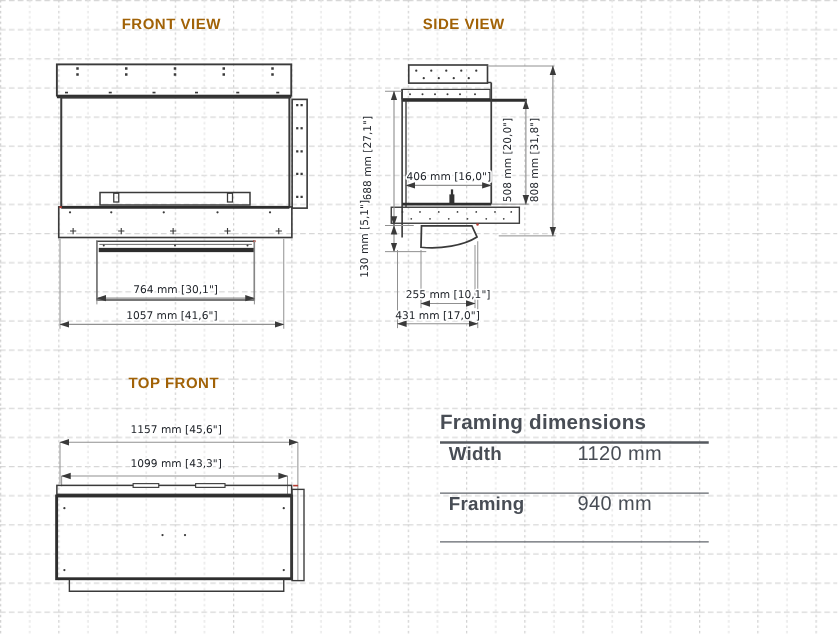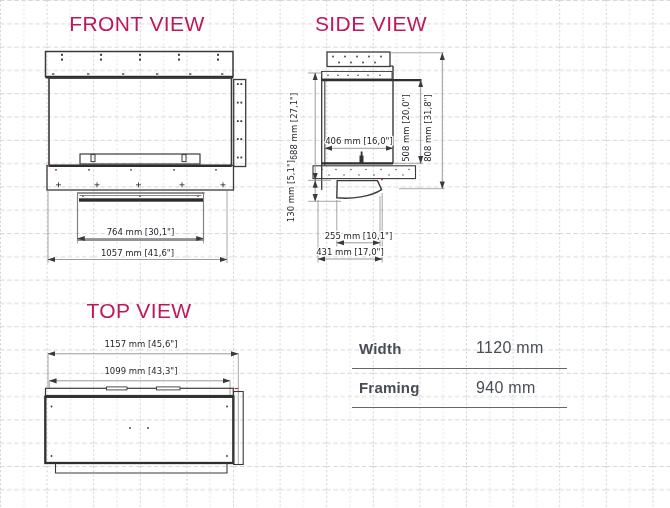--- a/index.html
+++ b/index.html
@@ -4,38 +4,37 @@
 <style>
   html,body{margin:0;padding:0;}
   body{
     width:670px;height:508px;position:relative;overflow:hidden;
     background:#ffffff;
     font-family:"Liberation Sans",sans-serif;
   }
   svg{position:absolute;left:0;top:0;}
   .view-title{
     position:absolute;transform:translateX(-50%);
-    font-weight:normal;font-size:21px;letter-spacing:.4px;color:#be185d;
+    font-weight:bold;font-size:12px;letter-spacing:.4px;color:#a16207;
     white-space:nowrap;
   }
   .dim{
     font-family:"DejaVu Sans",sans-serif;font-size:8.5px;fill:#21252b;
     paint-order:stroke;stroke:#ffffff;stroke-width:2.6px;stroke-linejoin:round;
   }
   .framing-table{
     position:absolute;left:352px;top:329px;width:215px;color:#484d55;
   }
   .ft-title{
     font-weight:bold;font-size:16.5px;letter-spacing:.2px;
     padding-bottom:5px;border-bottom:2px solid #55595f;
   }
   .ft-row{
-    display:flex;align-items:center;height:38.5px;
+    display:flex;align-items:flex-start;height:38.5px;
     border-bottom:1.2px solid #63676d;
-    gap:14px;
   }
   .ft-label{flex:0 0 103px;padding-left:7px;font-weight:bold;font-size:15px;letter-spacing:.2px;}
   .ft-value{font-size:16px;letter-spacing:.3px;}
 </style>
 </head>
 <body>
 
 <svg width="670" height="508">
   <defs>
     <pattern id="grid" width="46.6" height="46.6" patternUnits="userSpaceOnUse">
@@ -248,23 +247,24 @@
 
     <path d="M55.5,463.5 L55.5,473 L227,473 L227,463.5" stroke-width="1.1"></path>
 
     <rect x="233.6" y="391.5" width="9.6" height="73" stroke-width="1.1"></rect>
     <line x1="234.5" y1="388.5" x2="238.5" y2="388.5" stroke="#b43c32" stroke-width="1.3"></line>
   </g>
 </svg>
 
 <div class="view-title" style="left:137px;top:12px">FRONT VIEW</div>
 <div class="view-title" style="left:371px;top:12px">SIDE VIEW</div>
-<div class="view-title" style="left:139px;top:299px">TOP VIEW</div>
+<div class="view-title" style="left:139px;top:299px">TOP FRONT</div>
 
 <div class="framing-table">
+  <div class="ft-title">Framing dimensions</div>
   <div class="ft-row">
     <span class="ft-label">Width</span>
     <span class="ft-value">1120 mm</span>
   </div>
   <div class="ft-row">
     <span class="ft-label">Framing</span>
     <span class="ft-value">940 mm</span>
   </div>
 </div>
 

